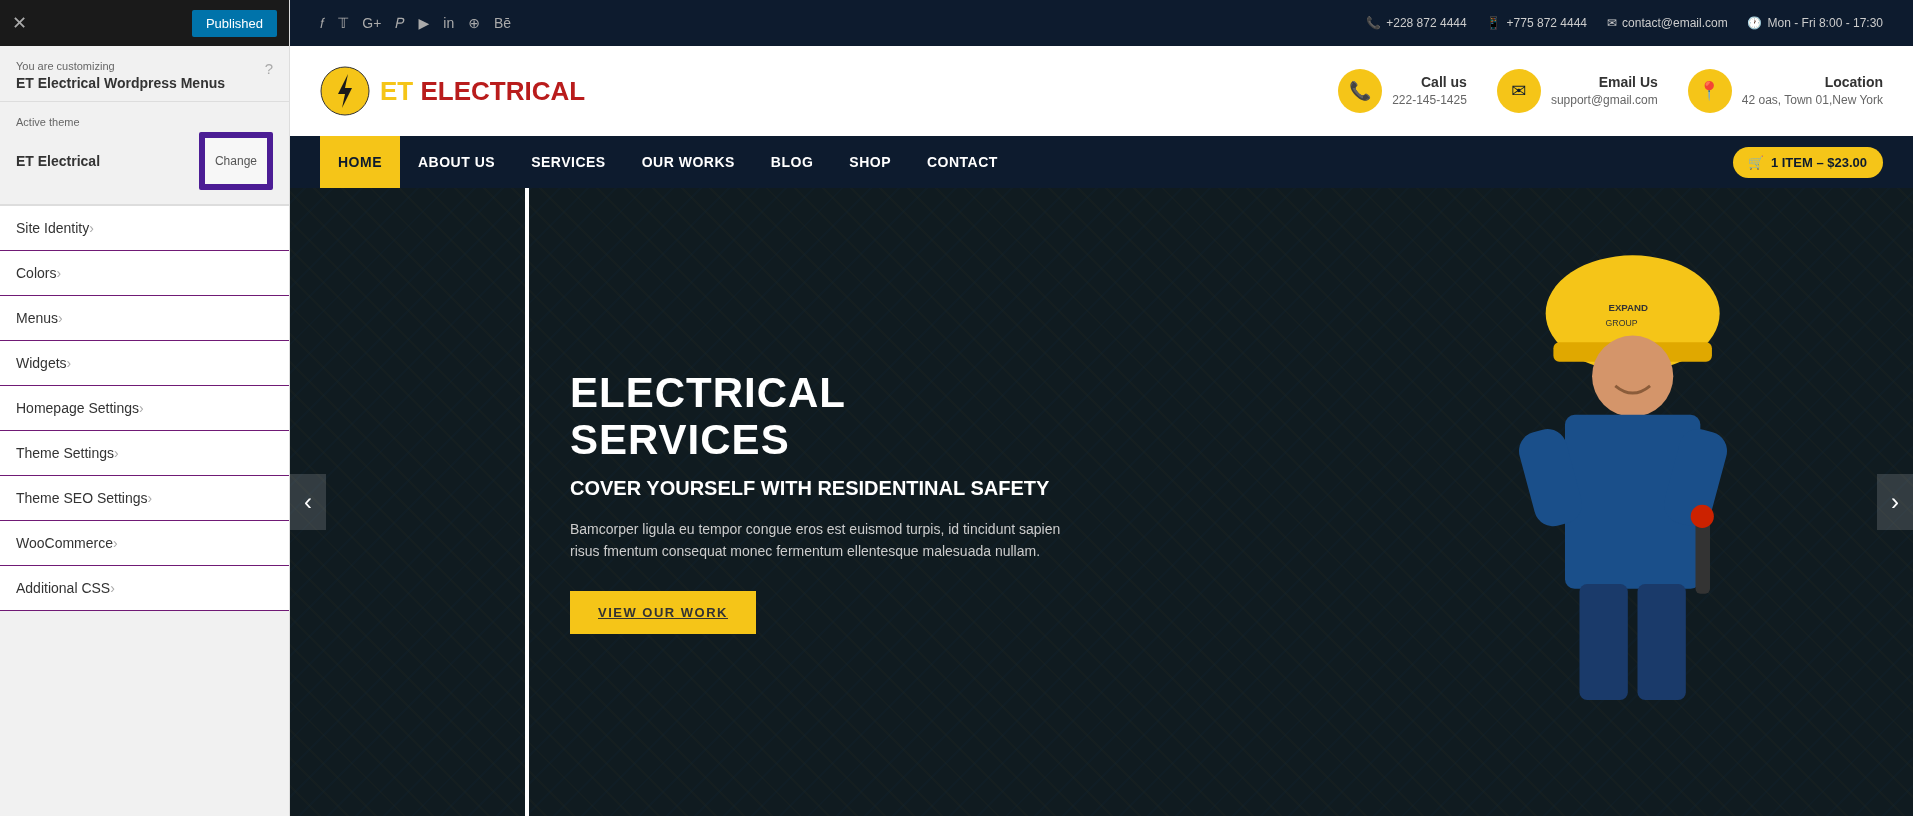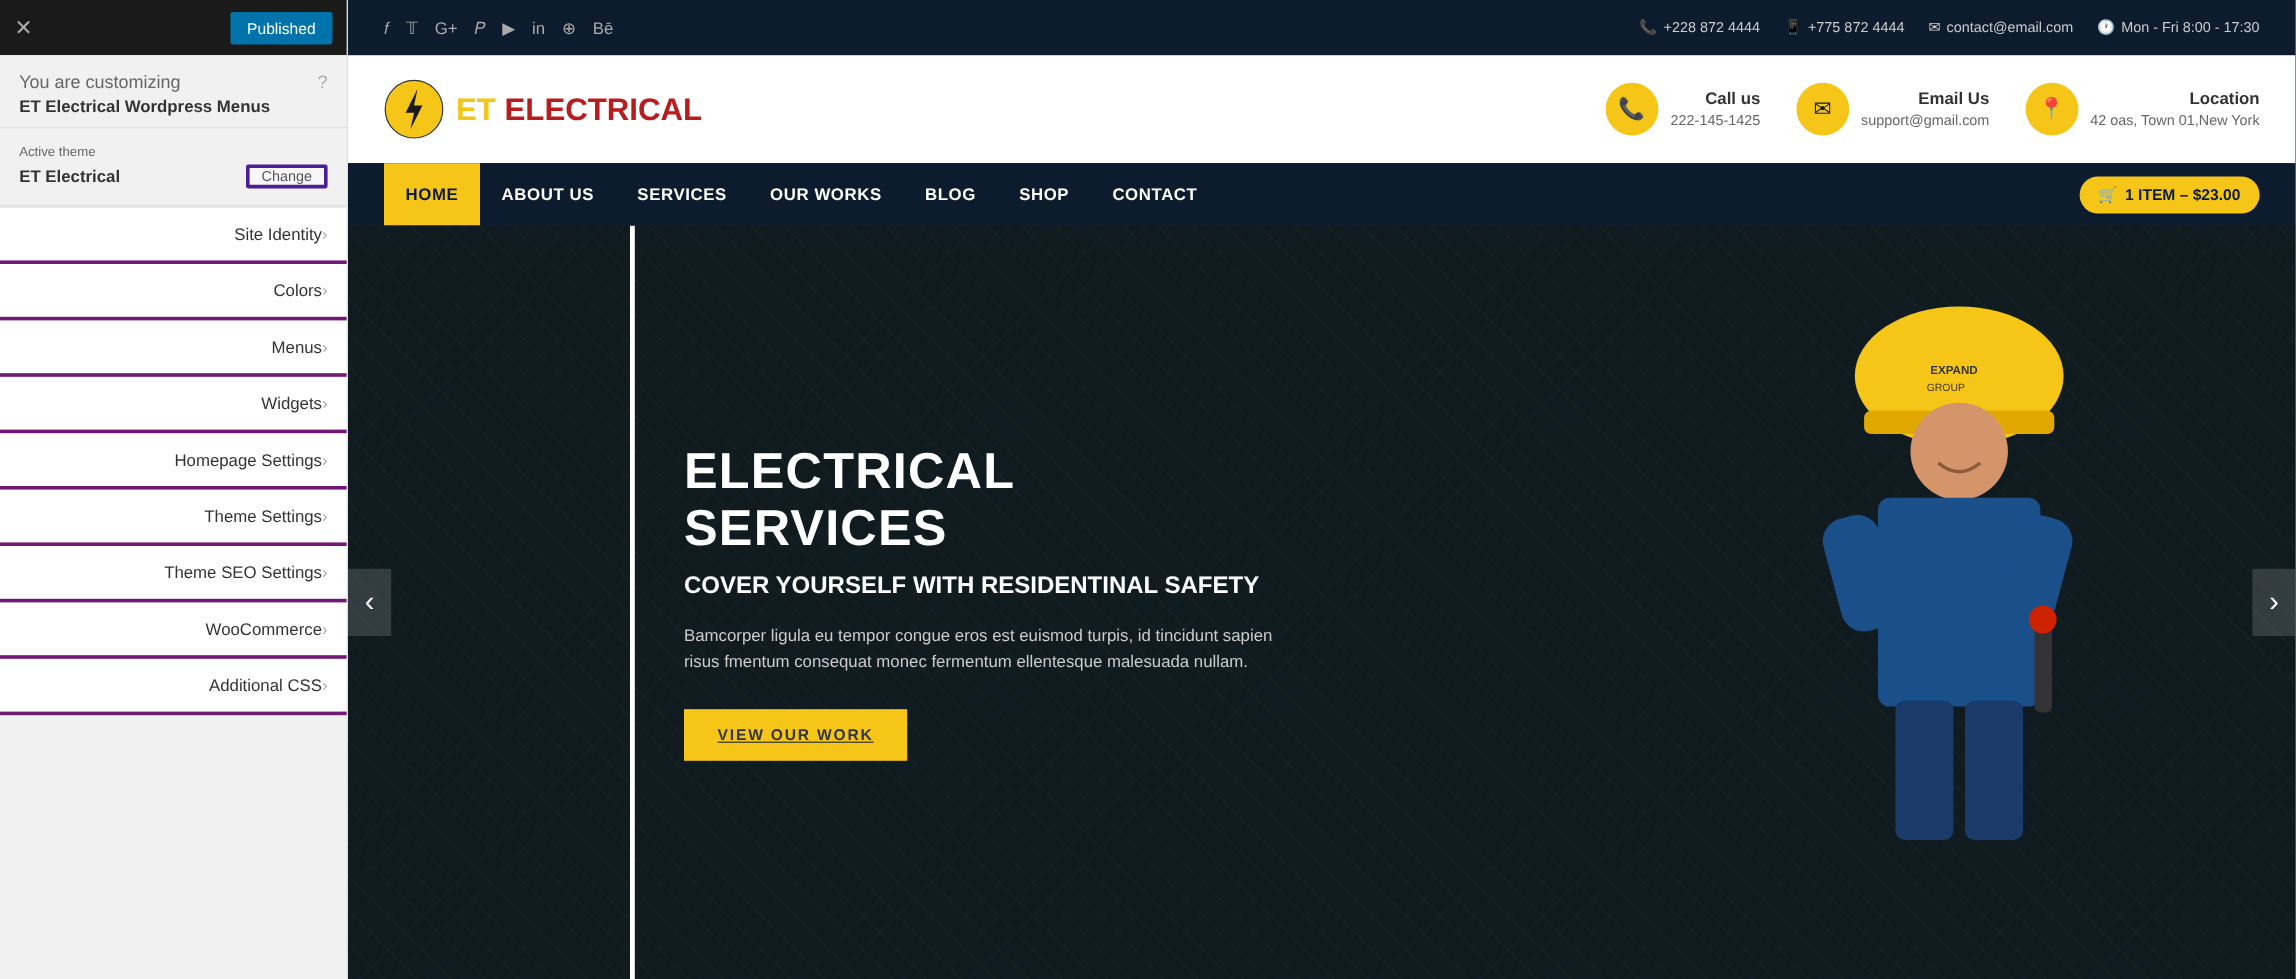--- a/index.html
+++ b/index.html
@@ -49,21 +49,21 @@
     .customizing-section {
       padding: 14px 16px 10px 16px;
       border-bottom: 1px solid #ddd;
       background: #f1f1f1;
       display: flex;
       align-items: flex-start;
       justify-content: space-between;
     }
 
     .customizing-label {
-      font-size: 15px;
+      font-size: 11px;
       color: #666;
     }
 
     .customizing-title {
       font-size: 14px;
       color: #333;
       font-weight: 600;
       margin-top: 3px;
     }
 
@@ -92,40 +92,40 @@
     }
 
     .active-theme-name {
       font-size: 14px;
       color: #333;
       font-weight: 600;
     }
 
     .change-btn {
       background: #f7f7f7;
-      border: 3px solid #4c1d95;
+      border: 6px solid #4c1d95;
       color: #555;
       font-size: 12px;
-      padding: 0 10px;
+      padding: 16px 10px;
       cursor: pointer;
       border-radius: 2px;
     }
 
     .menu-list {
       list-style: none;
       background: #fff;
       border-top: 1px solid #ddd;
     }
 
     .menu-item {
       display: flex;
       align-items: center;
-      justify-content: flex-end;
+      justify-content: flex-start;
       padding: 14px 16px;
-      border-bottom: 3px solid #701a75;
+      border-bottom: 1px solid #701a75;
       cursor: pointer;
       font-size: 14px;
       color: #333;
     }
 
     .chevron {
       color: #aaa;
       font-size: 14px;
     }
 

